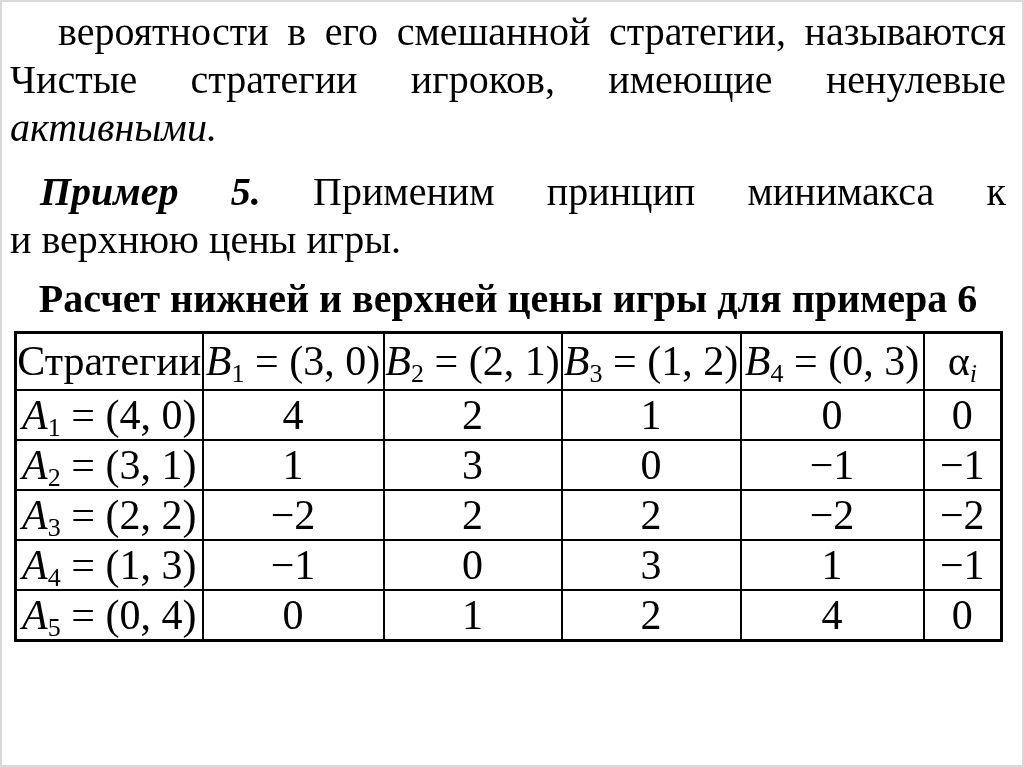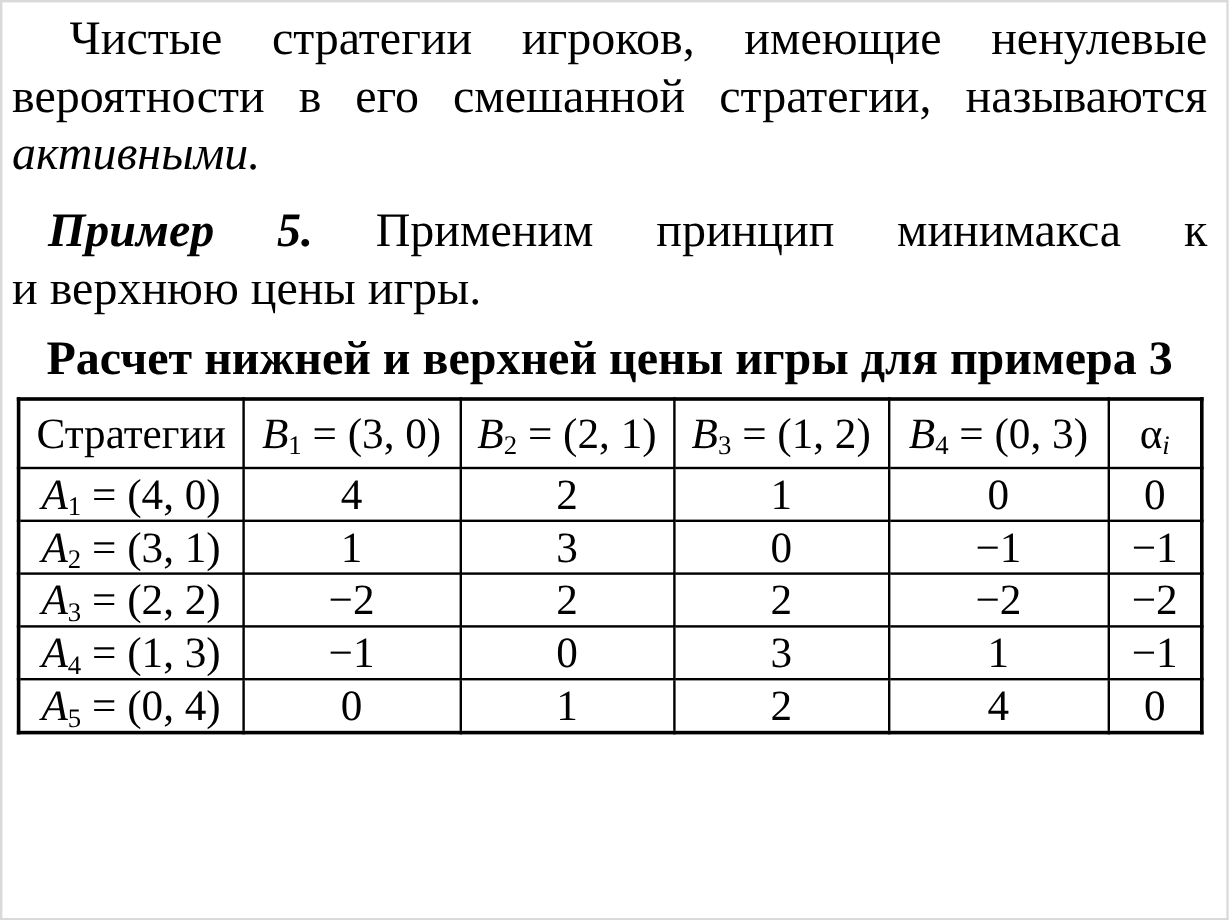--- a/index.html
+++ b/index.html
@@ -34,52 +34,52 @@
   }
   
   table.payoff {
     border-collapse: collapse;
     table-layout: fixed;
     margin: 9px 0 0 4px;
     border: 3px solid #000;
   }
   table.payoff td, table.payoff th {
     border: 2px solid #000;
-    font-size: 36px;
+    font-size: 42px;
     font-weight: normal;
     text-align: center;
     vertical-align: middle;
     padding: 0;
     white-space: nowrap;
     overflow: visible;
   }
   table.payoff thead tr { height: 57px; }
   table.payoff tbody tr { height: 36px; }
   table.payoff tr.footer-row { height: 58px; }
   th.strat-head, td.row-label { text-align: left; padding-left: 4px; }
   sub { font-size: 62%; line-height: 0; vertical-align: -0.25em; }
 </style>
 </head>
 <body>
 
 <div class="page" data-name="slide-page">
 
   <div id="paragraphs" data-name="body-text">
       <div data-name="paragraph-definition" class="para">
+        <div data-name="text-line" class="line"><span data-name="text-segment">вероятности в его смешанной стратегии, называются</span></div>
         <div data-name="text-line" class="line"><span data-name="text-segment">Чистые стратегии игроков, имеющие ненулевые</span></div>
-        <div data-name="text-line" class="line"><span data-name="text-segment">вероятности в его смешанной стратегии, называются</span></div>
         <div data-name="text-line" class="line last"><span data-name="text-segment" class="italic">активными.</span></div>
       </div>
       <div data-name="paragraph-example" class="para">
         <div data-name="text-line" class="line"><span data-name="text-segment" class="b-i">Пример 5.</span><span data-name="text-segment"> Применим принцип минимакса к</span></div>
         <div data-name="text-line" class="line last"><span data-name="text-segment">и верхнюю цены игры.</span></div>
       </div>
     </div>
 
-  <div class="tbl-title" data-name="table-title">Расчет нижней и верхней цены игры для примера 3</div>
+  <div class="tbl-title" data-name="table-title">Расчет нижней и верхней цены игры для примера 6</div>
 
   <table class="payoff" data-name="strategy-payoff-table">
     <colgroup>
       <col style="width:187px">
       <col style="width:181px">
       <col style="width:178px">
       <col style="width:179px">
       <col style="width:183px">
       <col style="width:78px">
     </colgroup>

